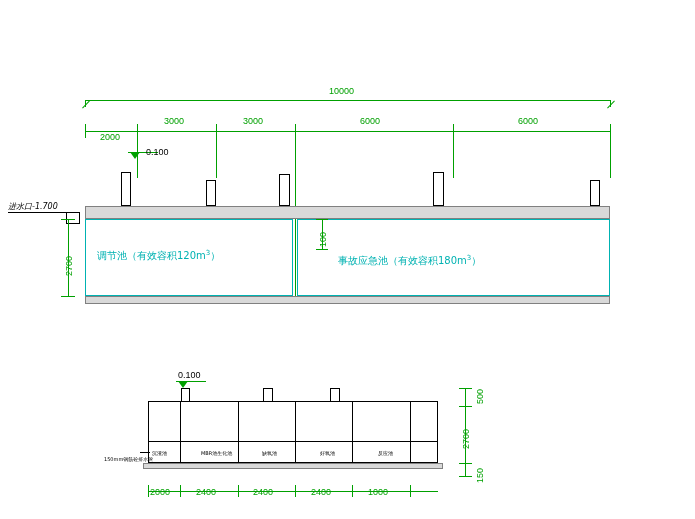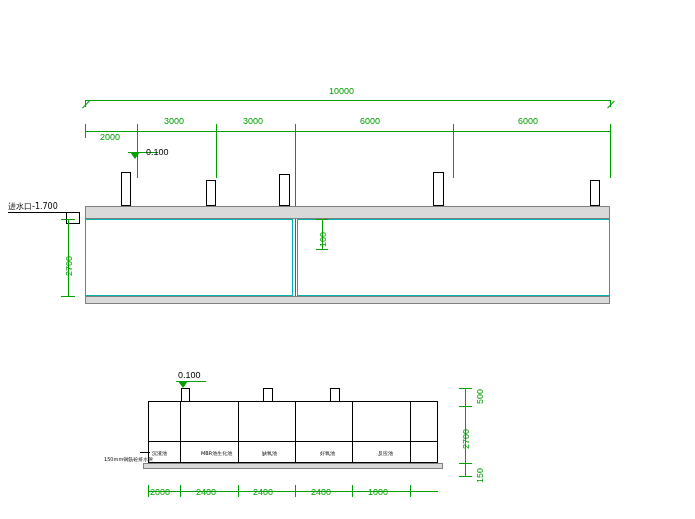--- a/index.html
+++ b/index.html
@@ -147,39 +147,45 @@
   <div class="vline" style="left:137px; top:138px; height:40px;"></div>
   <div class="vline" style="left:216px; top:138px; height:40px;"></div>
   <div class="vline" style="left:295px; top:138px; height:165px;"></div>
   <div class="vline" style="left:453px; top:138px; height:40px;"></div>
   <div class="vline" style="left:610px; top:138px; height:40px;"></div>
 
   <div class="lvl-tri" style="left:130px; top:152px;"></div>
   <div class="hline" style="left:128px; top:152px; width:30px;"></div>
   <div class="dimtext" style="left:146px; top:147px; color:#000000;">0.100</div>
 
-  <div class="blacktext" style="left:8px; top:201px;">进水口-1.700</div>
+  <div class="blacktext" style="left:8px; top:201px;font-style:italic;">进水口-1.700</div>
   <div class="hline-b" style="left:8px; top:212px; width:62px;"></div>
 
   <div class="riser" style="left:66px; top:212px; width:14px; height:12px;"></div>
 
   <div class="riser" style="left:121px; top:172px; width:10px; height:34px;"></div>
   <div class="riser" style="left:206px; top:180px; width:10px; height:26px;"></div>
   <div class="riser" style="left:279px; top:174px; width:11px; height:32px;"></div>
   <div class="riser" style="left:433px; top:172px; width:11px; height:34px;"></div>
   <div class="riser" style="left:590px; top:180px; width:10px; height:26px;"></div>
 
   <div class="slab" style="left:85px; top:206px; width:525px; height:13px;"></div>
 
   <div class="tankbox-cyan" style="left:85px; top:219px; width:208px; height:77px;"></div>
 
   <div class="tankbox-cyan" style="left:297px; top:219px; width:313px; height:77px;"></div>
 
   <div class="slab" style="left:85px; top:296px; width:525px; height:8px;"></div>
 
+  <div class="tanktext" style="left:97px; top:249px;">
+    <span>调节池（有效容积120m</span><sup>3</sup><span>）</span>
+  </div>
+  <div class="tanktext" style="left:338px; top:254px;">
+    <span>事故应急池（有效容积180m</span><sup>3</sup><span>）</span>
+  </div>
 
   <div class="vline" style="left:68px; top:219px; height:77px;"></div>
   <div class="hline" style="left:61px; top:219px; width:14px;"></div>
   <div class="hline" style="left:61px; top:296px; width:14px;"></div>
   <div class="dimtext-v" style="left:64px; top:276px;">2700</div>
 
   <div class="vline" style="left:322px; top:219px; height:30px;"></div>
   <div class="hline" style="left:316px; top:219px; width:12px;"></div>
   <div class="hline" style="left:316px; top:249px; width:12px;"></div>
   <div class="dimtext-v" style="left:318px; top:247px;">100</div>

